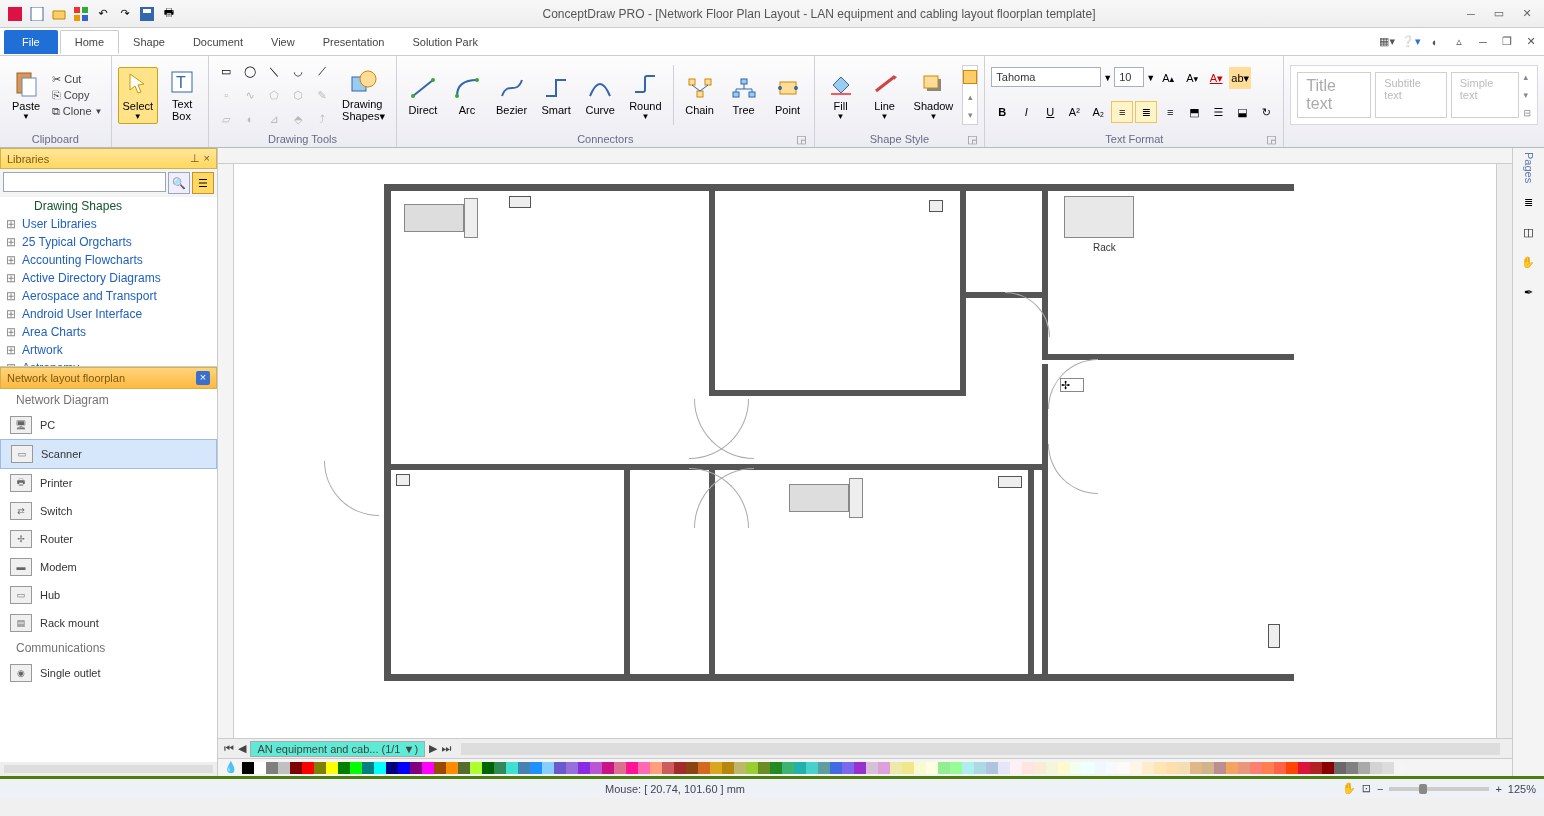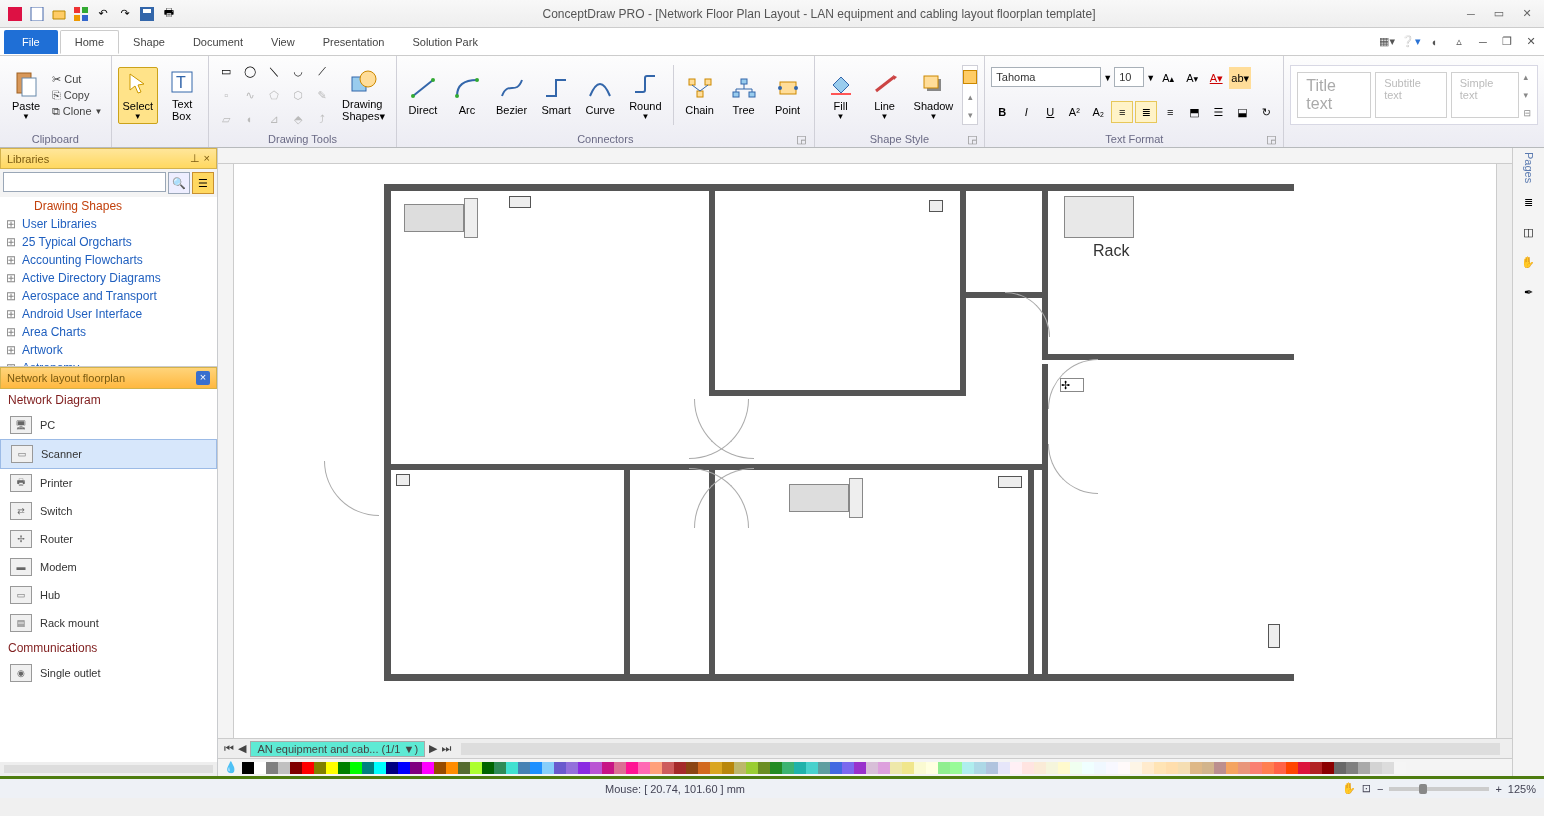--- a/index.html
+++ b/index.html
@@ -31,37 +31,37 @@
 .txt-presets { display:flex; gap:4px; border:1px solid #d8d8e4;padding:6px;background:#fff; }
 .preset { border:1px solid #d0d0d0; padding:4px 8px; color:#888; cursor:pointer; min-width:60px;}
 .preset .t1{color:#aaa;font-size:16px;} .preset .t2{color:#bbb;font-size:11px;}
 .body-row { display:flex; height:628px; }
 .sidebar { width:218px; background:#f4f4f4; display:flex; flex-direction:column; border-right:1px solid #c9cbce; }
 .panel-hdr { background:linear-gradient(#ffe69a,#ffd860); border:1px solid #d4b24b; padding:3px 6px; color:#7a5a10; display:flex; align-items:center; justify-content:space-between; font-size:11px;}
 .searchbar{display:flex;padding:3px;gap:2px;}
 .searchbar input{flex:1;border:1px solid #9aa7b7;height:20px;padding:0 3px;font-size:11px;}
 .tree{flex:0 0 170px;overflow:auto;background:#fff;border-bottom:1px solid #ccc;font-size:12px;}
 .tree-item{padding:2px 4px 2px 22px;color:#1f5fbf;cursor:pointer;position:relative;font-weight:normal;}
-.tree-item.noicon{padding-left:34px;color:#c2410c;font-weight:normal;}
+.tree-item.noicon{padding-left:34px;color:#14532d;font-weight:normal;}
 .tree-item::before{content:"⊞";position:absolute;left:6px;color:#888;font-weight:normal;}
 .tree-item.noicon::before{content:"";}
 .shapepanel{flex:1;overflow:auto;background:#fff;}
-.shape-cat{padding:4px 8px;color:#7f1d1d;font-size:12px;}
+.shape-cat{padding:4px 16px;color:#737373;font-size:12px;}
 .shape-item{display:flex;align-items:center;gap:8px;padding:5px 10px;color:#333;cursor:grab;}
 .shape-item.sel{background:#d7e7fb;border:1px solid #9cbbe6;}
 .shape-ic{width:22px;height:18px;border:1px solid #999;background:#f0f0f0;display:flex;align-items:center;justify-content:center;font-size:9px;color:#666;}
 .canvas-wrap{flex:1;display:flex;flex-direction:column;background:#fff;position:relative;}
 .ruler-h{height:16px;background:#f4f4f4;border-bottom:1px solid #ccc;}
 .canvas-row{flex:1;display:flex;overflow:hidden;}
 .ruler-v{width:16px;background:#f4f4f4;border-right:1px solid #ccc;}
 .canvas{flex:1;background:#fff;position:relative;overflow:auto;}
 .floorplan{position:absolute;left:150px;top:20px;width:910px;height:500px;}
 .wall{position:absolute;background:#555;}
 .door-arc{position:absolute;border:1px solid #aaa;border-radius:50%;}
-.node-lbl{position:absolute;font-size:16px;color:#333;padding-left:11px;}
+.node-lbl{position:absolute;font-size:10px;color:#333;padding-left:11px;}
 .sheet-tabs{height:20px;display:flex;align-items:center;border-top:1px solid #ccc;padding:0 6px;gap:4px;font-size:11px;color:#444;background:#eee;}
 .hscroll{flex:1;height:12px;background:#ddd;margin:2px 6px;}
 .palette{height:18px;display:flex;align-items:center;padding:0 6px;gap:0;background:#f4f4f4;border-top:1px solid #ccc;}
 .sw{width:12px;height:12px;flex-shrink:0;}
 .statusbar{height:22px;background:#eef1f6;border-top:3px solid #4d7c0f;display:flex;align-items:center;color:#445;font-size:11px;padding:0 8px;}
 .statusbar .ctr{flex:1;text-align:center;}
 .zoom-Ctrl{display:flex;align-items:center;gap:6px;}
 .zoom-track{width:100px;height:4px;background:#ccc;position:relative;}
 .zoom-thumb{position:absolute;top:-3px;left:30px;width:8px;height:10px;background:#888;border-radius:2px;}
 .sidepanel-r{width:32px;background:#f4f4f4;border-left:1px solid #ccc;display:flex;flex-direction:column;align-items:center;padding-top:4px;gap:8px;}

